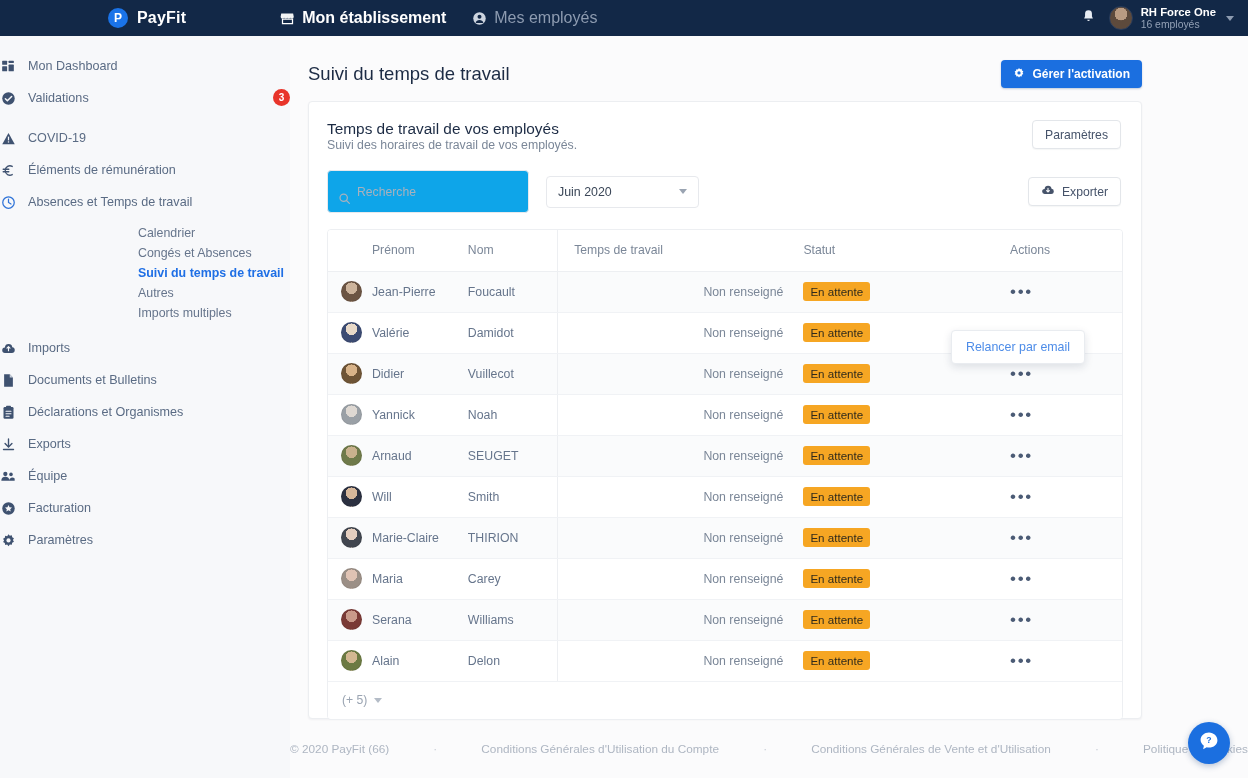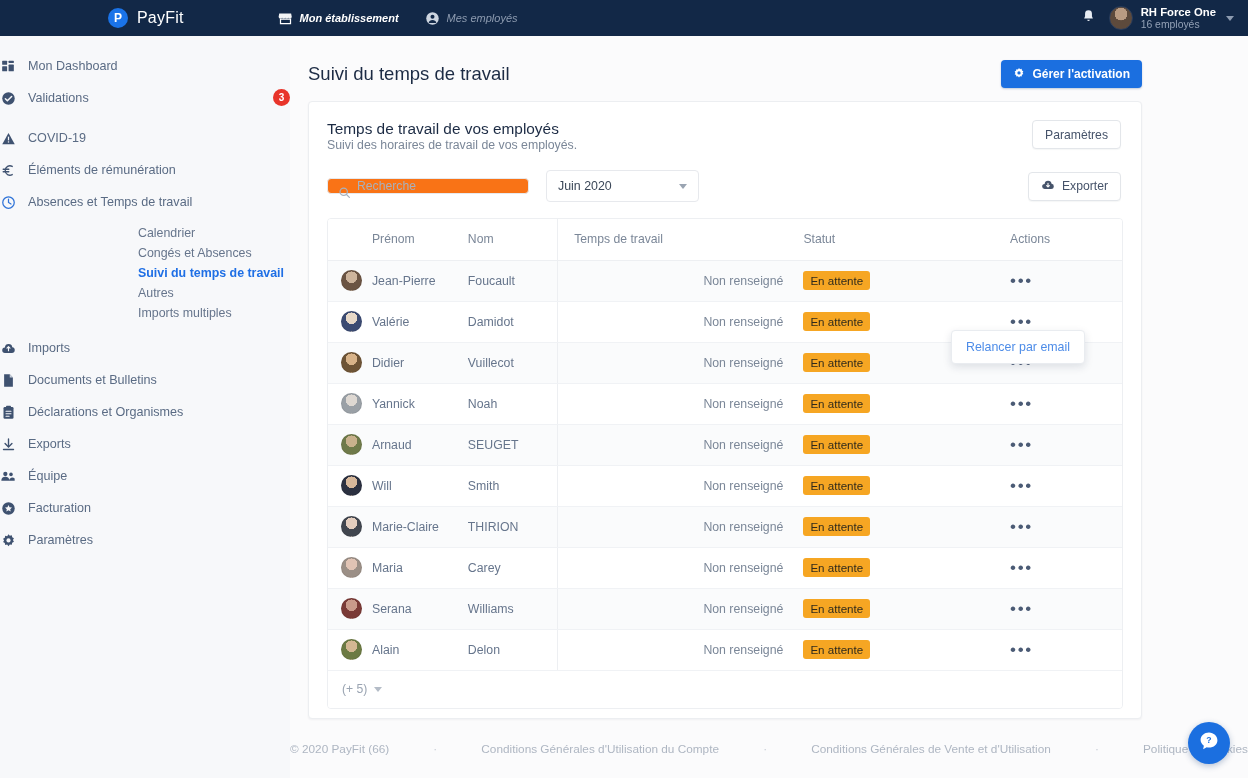--- a/index.html
+++ b/index.html
@@ -18,25 +18,25 @@
     display: flex; align-items: center;
   }
   .brand { display: flex; align-items: center; gap: 9px; margin-left: 108px; }
   .brand-mark {
     width: 20px; height: 20px; border-radius: 50%;
     background: #1a73e8;
     display: flex; align-items: center; justify-content: center;
     color: #fff; font-size: 12px; font-weight: 700;
     font-family: "Liberation Sans", sans-serif;
   }
-  .brand-name { color: #fff; font-size: 16px; font-weight: 400; letter-spacing: .2px; text-align: right; }
+  .brand-name { color: #fff; font-size: 16px; font-weight: 700; letter-spacing: .2px; text-align: right; }
 
   .topnav { display: flex; align-items: center; gap: 26px; margin-left: 94px; }
   .topnav-item { display: flex; align-items: center; gap: 7px; cursor: pointer; }
-  .topnav-item .lbl { font-size: 11px; color: #8d9bb0; font-style: italic; }
+  .topnav-item .lbl { font-size: 16px; color: #8d9bb0; }
   .topnav-item.active .lbl { color: #ffffff; font-weight: 700; }
   .topnav-item svg { display: block; }
 
   .topright {
     margin-left: auto; margin-right: 14px;
     display: flex; align-items: center; gap: 13px;
   }
   .bell { cursor: pointer; }
   .acct { display: flex; align-items: center; gap: 8px; cursor: pointer; }
   .acct-av {
@@ -129,23 +129,23 @@
     font-family: "Liberation Sans", sans-serif;
     box-shadow: 0 1px 1px rgba(30,40,60,.04);
   }
 
   .toolbar {
     display: flex; align-items: center;
     padding: 18px 20px 0 18px;
   }
   .search-box {
     position: relative;
-    width: 202px; height: 16px;
+    width: 202px; height: 43px;
     border: 1px solid #e7e9ed; border-radius: 4px;
-    background: #f97316;
+    background: #0ea5e9;
     display: flex; align-items: center;
   }
   .search-box svg { position: absolute; left: 10px; }
   .search-box input {
     border: none; outline: none; background: transparent;
     padding-left: 29px; width: 100%;
     font-size: 12.2px; color: #3b4758;
     font-family: "Liberation Sans", sans-serif;
   }
   .search-box input::placeholder { color: #a8b1bd; }

